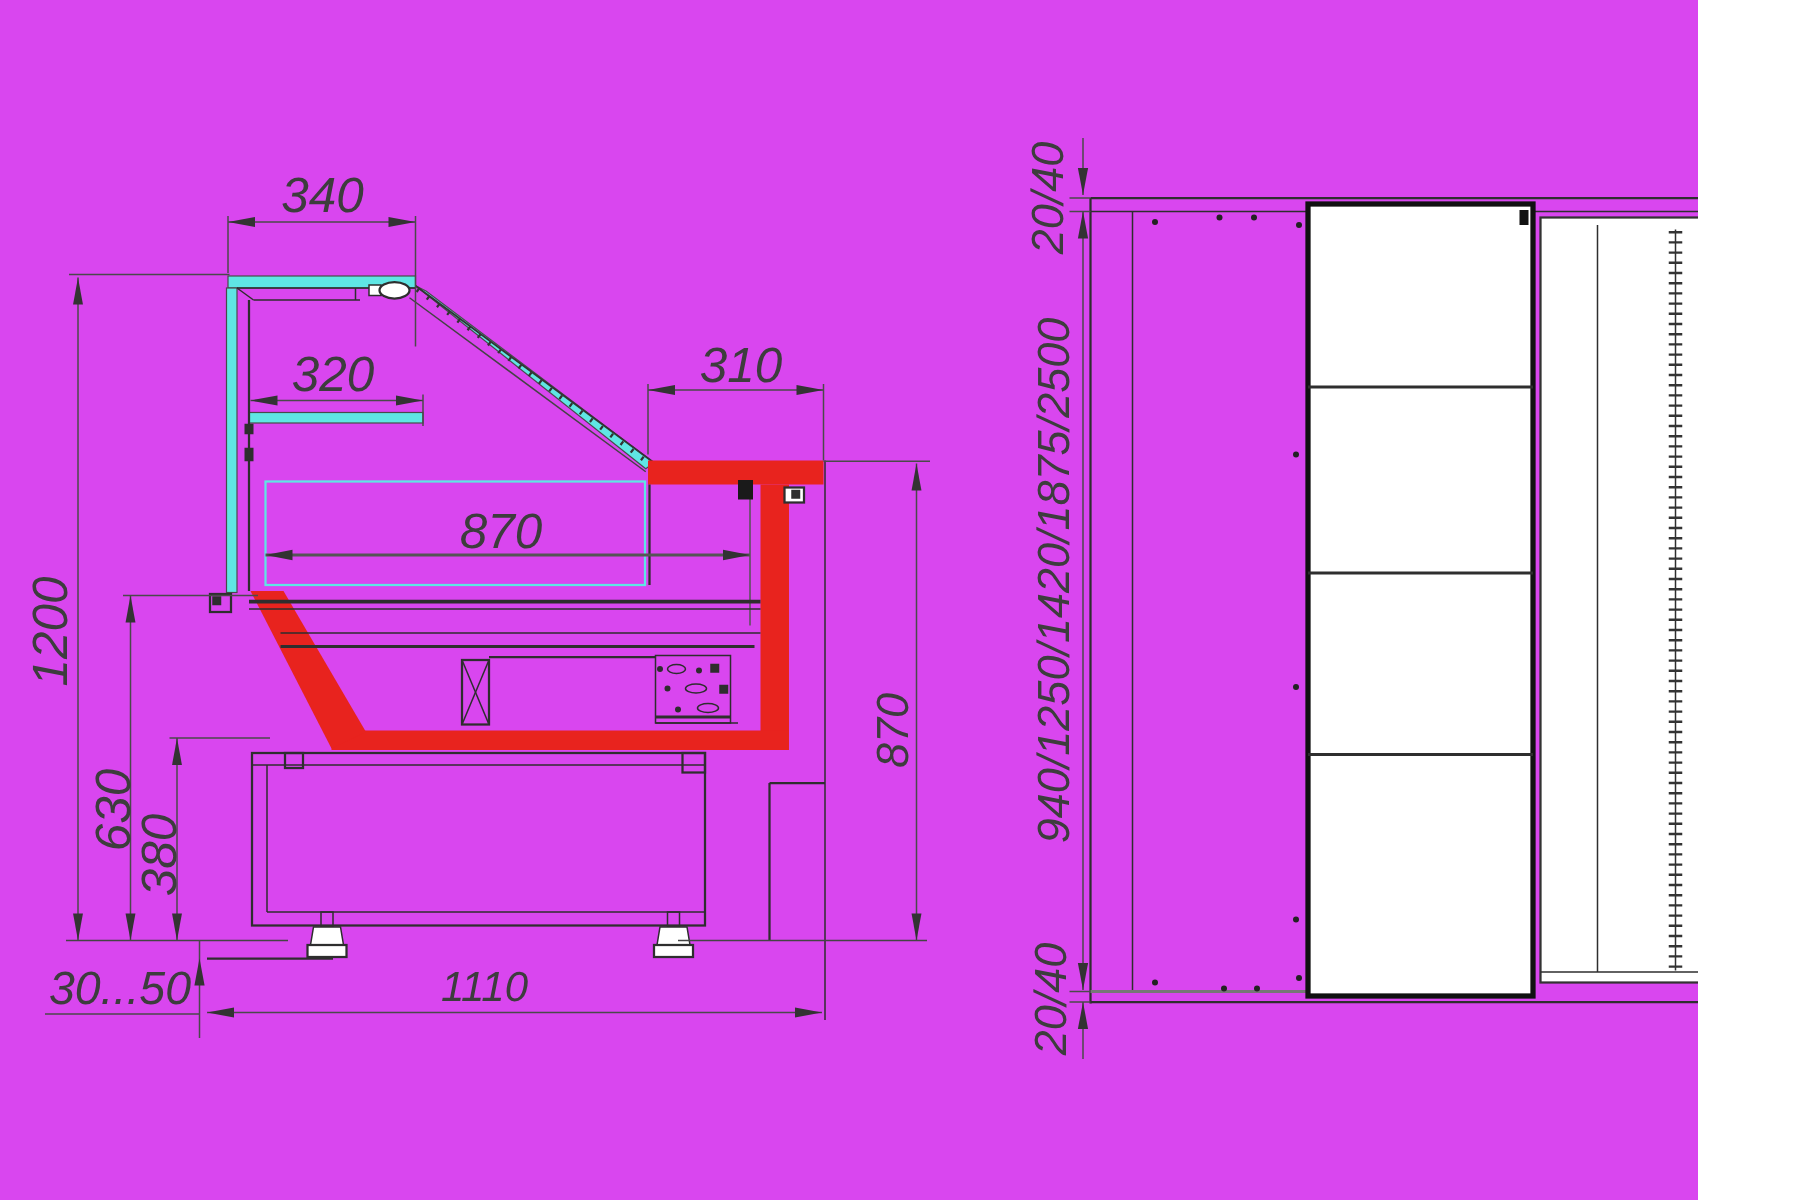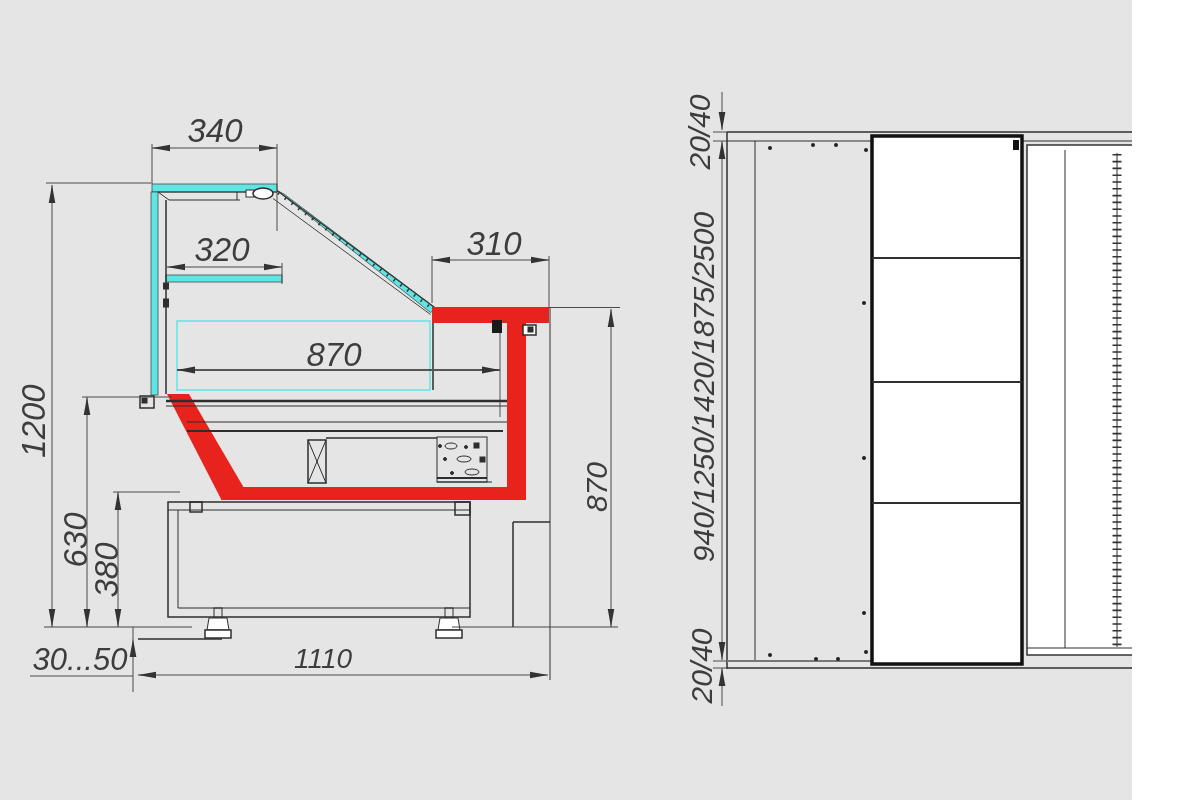--- a/index.html
+++ b/index.html
@@ -1,17 +1,17 @@
 <!DOCTYPE html>
 <html><head>
 <meta charset="utf-8">
 <style>
   html,body { margin:0; padding:0; background:#ffffff; }
   .canvas {
-    position:relative; width:1132px; height:800px; background:#e5e5e5;
+    position:relative; width:1132px; height:800px; background:#d946ef;
     overflow:hidden;
   }
   svg { display:block; }
   svg text.dim {
     font-family:"Liberation Sans", sans-serif;
     font-style:italic;
     fill:#3d3d3d;
   }
   .struct { stroke:#2e2e2e; fill:none; }
   .dimline { stroke:#4a4a4a; fill:none; stroke-width:1; }

